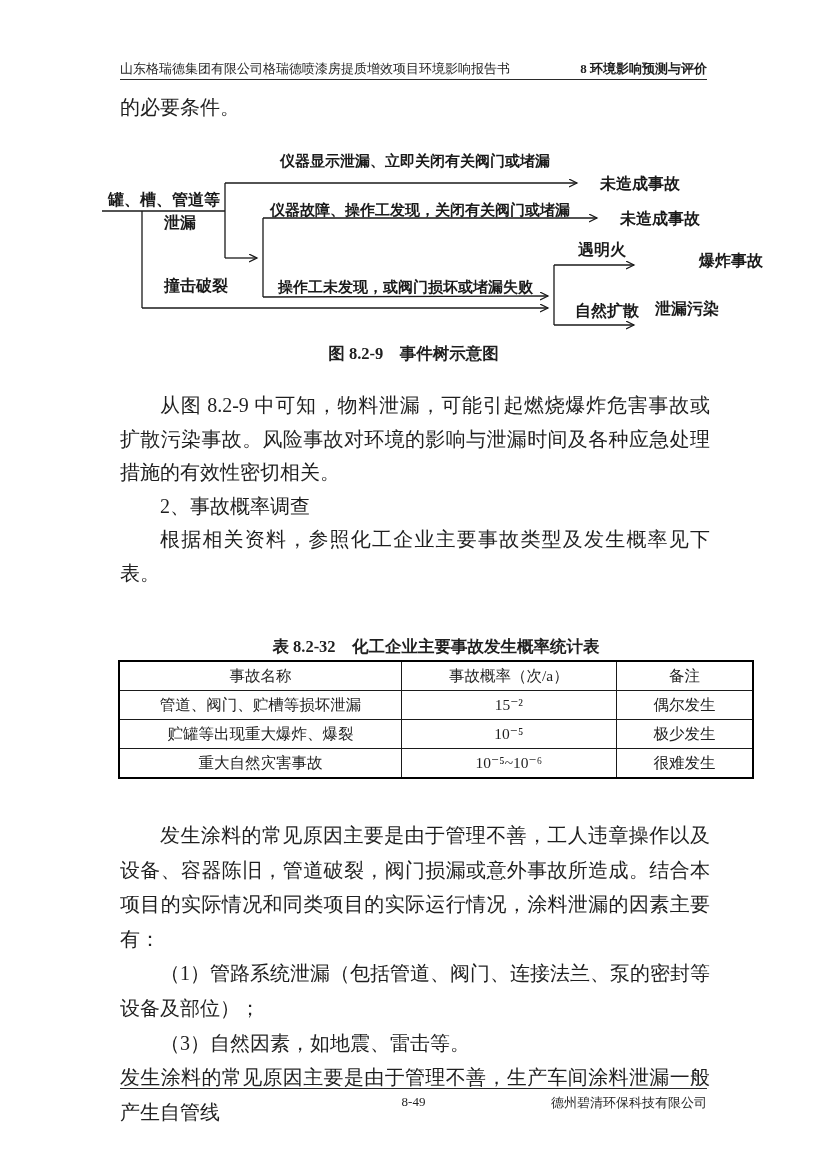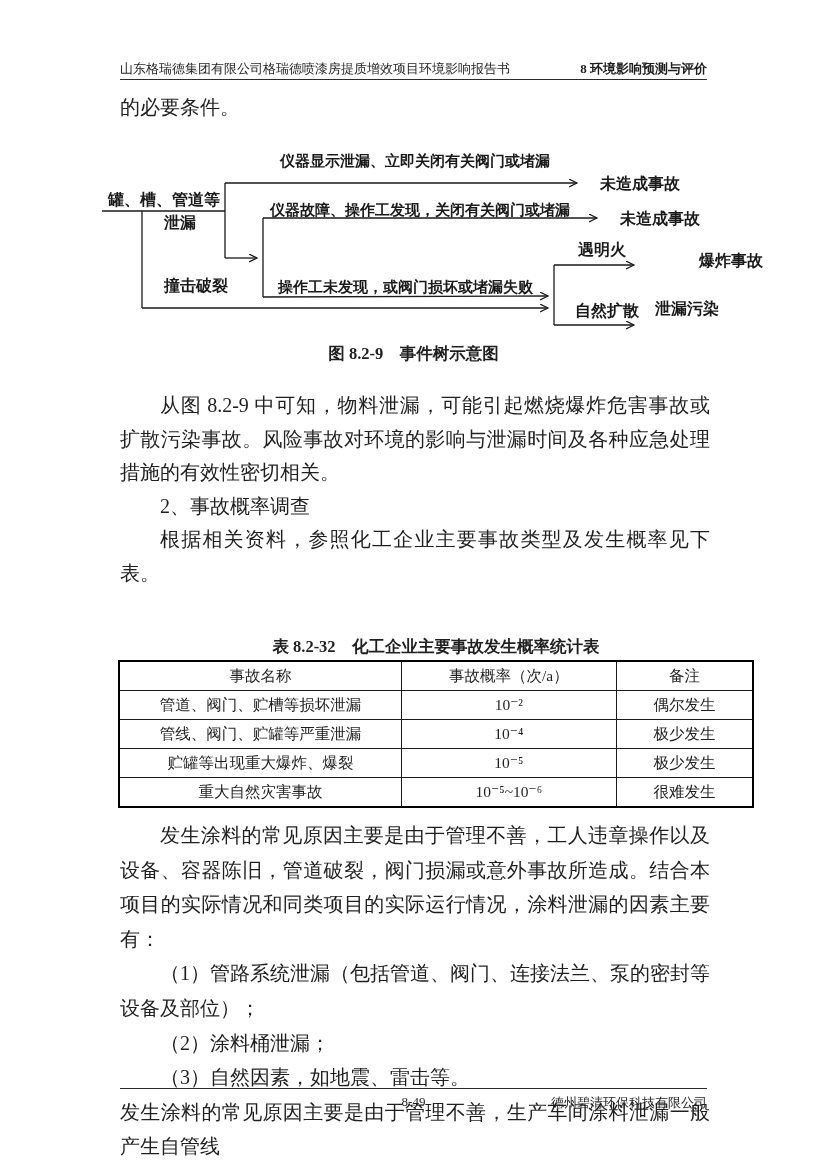--- a/index.html
+++ b/index.html
@@ -146,45 +146,39 @@
 
 <table class="prob">
   <tbody>
       <tr>
     <th class="c1">事故名称</th>
     <th class="c2">事故概率（次/a）</th>
     <th class="c3">备注</th>
   </tr>
   <tr>
     <td>管道、阀门、贮槽等损坏泄漏</td>
-    <td>10⁻²</td>
+    <td>15⁻²</td>
     <td>偶尔发生</td>
-  </tr>
-  <tr>
-    <td>管线、阀门、贮罐等严重泄漏</td>
-    <td>10⁻⁴</td>
-    <td>极少发生</td>
   </tr>
   <tr>
     <td>贮罐等出现重大爆炸、爆裂</td>
     <td>10⁻⁵</td>
     <td>极少发生</td>
   </tr>
   <tr>
     <td>重大自然灾害事故</td>
     <td>10⁻⁵~10⁻⁶</td>
     <td>很难发生</td>
   </tr>
 </tbody>
   </table>
 
 <div class="abs bodytext para-block lower" style="top:818px;">
   <p class="indent">发生涂料的常见原因主要是由于管理不善，工人违章操作以及设备、容器陈旧，管道破裂，阀门损漏或意外事故所造成。结合本项目的实际情况和同类项目的实际运行情况，涂料泄漏的因素主要有：</p>
   <p class="indent">（1）管路系统泄漏（包括管道、阀门、连接法兰、泵的密封等设备及部位）；</p>
-  <p class="indent">（2）涂料桶泄漏；</p>
   <p class="indent">（3）自然因素，如地震、雷击等。</p>
   <p>发生涂料的常见原因主要是由于管理不善，生产车间涂料泄漏一般产生自管线</p>
 </div>
 
 <div class="abs footer">
   <span class="pageno">8-49</span>
   <span class="company">德州碧清环保科技有限公司</span>
 </div>
 
 </body></html>

